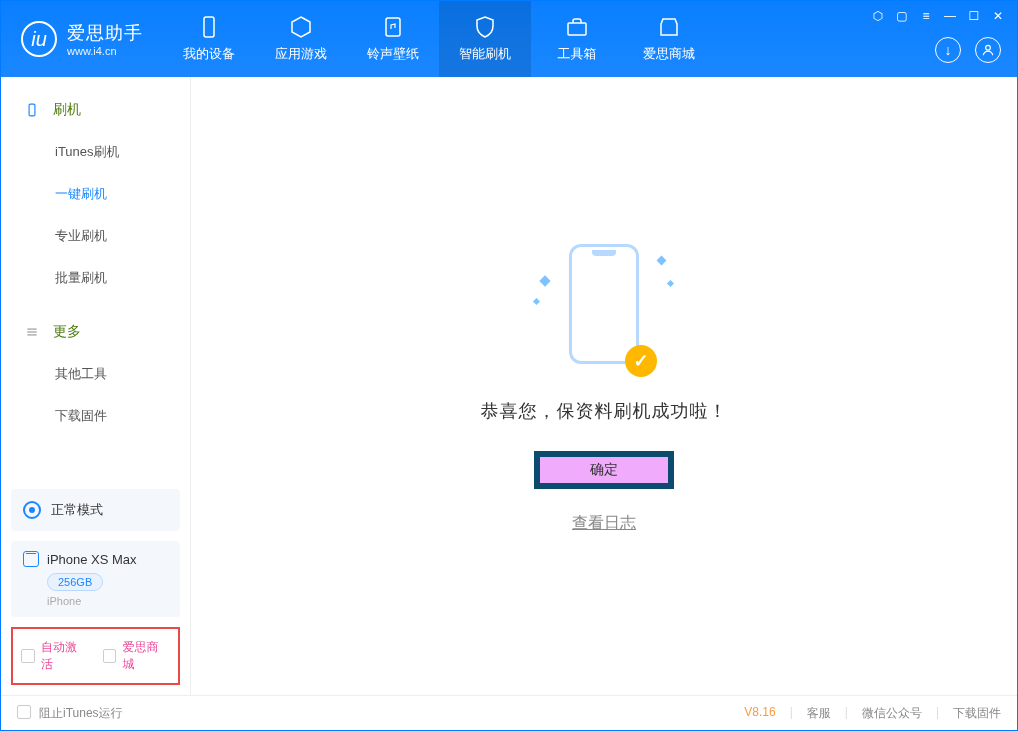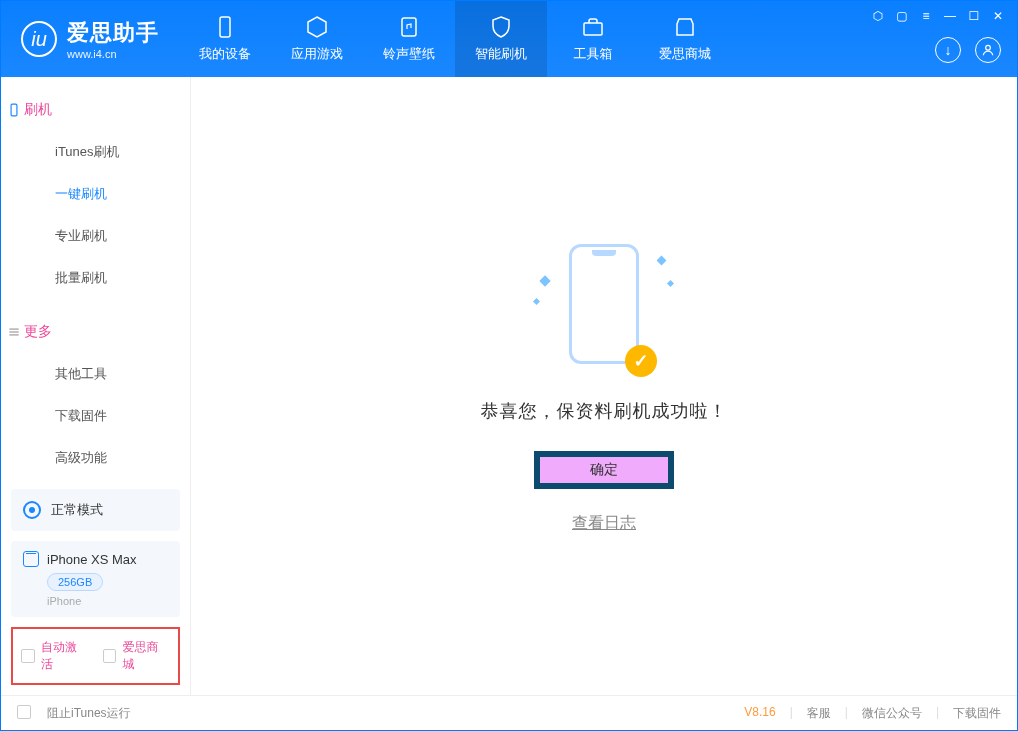--- a/index.html
+++ b/index.html
@@ -1,35 +1,35 @@
 <!DOCTYPE html>
 <html><head>
 <meta charset="utf-8">
 <style>
 *{margin:0;padding:0;box-sizing:border-box;font-family:"Microsoft YaHei","PingFang SC",sans-serif}
 body{background:#fff;width:1018px;height:731px;overflow:hidden;border:1px solid #007aff}
 .header{height:76px;background:linear-gradient(to bottom,#0a7fff,#1a87ff);display:flex;align-items:center;color:#fff;position:relative}
 .logo{display:flex;align-items:center;padding:0 20px;gap:10px}
 .logo-icon{width:36px;height:36px;border:2.5px solid #fff;border-radius:50%;display:flex;align-items:center;justify-content:center;font-size:20px;font-weight:normal;font-style:italic}
 .logo-text{display:flex;flex-direction:column}
-.logo-title{font-size:22px;font-weight:700;letter-spacing:1px}
+.logo-title{font-size:18px;font-weight:400;letter-spacing:1px}
 .logo-sub{font-size:11px;opacity:.9}
 .tabs{display:flex;height:100%}
 .tab{width:92px;display:flex;flex-direction:column;align-items:center;justify-content:center;gap:6px;cursor:pointer;font-size:13px}
 .tab.active{background:rgba(0,0,0,.12)}
 .tab-icon{width:24px;height:24px;display:flex;align-items:center;justify-content:center}
 .tab-icon svg{width:24px;height:24px;fill:#fff}
 .header-right{position:absolute;right:12px;top:8px;display:flex;gap:10px;align-items:center}
 .win-btn{width:14px;height:14px;cursor:pointer;display:flex;align-items:center;justify-content:center;color:#fff;font-size:12px}
 .header-circles{position:absolute;right:16px;bottom:14px;display:flex;gap:14px}
 .circle-btn{width:26px;height:26px;border:1.5px solid #fff;border-radius:50%;display:flex;align-items:center;justify-content:center;cursor:pointer;color:#fff;font-size:14px}
 .body{display:flex;height:618px}
 .sidebar{width:190px;border-right:1px solid #eee;display:flex;flex-direction:column;position:relative}
 .side-section{padding-top:12px}
-.side-head{display:flex;align-items:center;gap:3px;padding:12px 6px;font-size:14px;color:#ec4899;font-weight:500}
+.side-head{display:flex;align-items:center;gap:14px;padding:12px 24px;font-size:14px;color:#4d7c0f;font-weight:500}
 .side-head svg{width:14px;height:14px}
 .side-item{padding:12px 18px 12px 54px;font-size:13px;color:#555;cursor:pointer}
 .side-item.active{color:#1a87ff}
 .side-bottom{margin-top:auto;padding:10px}
 .mode-card{background:#f4f8fc;border-radius:4px;padding:12px;margin-bottom:10px;display:flex;align-items:center;gap:10px;font-size:13px;color:#333}
 .mode-icon{width:18px;height:18px;border:2px solid #1a87ff;border-radius:50%;position:relative;display:flex;align-items:center;justify-content:center}
 .mode-icon::before{content:"";width:6px;height:6px;background:#1a87ff;border-radius:50%}
 .device-card{background:#f4f8fc;border-radius:4px;padding:10px 12px}
 .device-row{display:flex;align-items:center;gap:8px;font-size:13px;font-weight:500;color:#333}
 .device-icon{width:16px;height:16px;border:1.5px solid #1a87ff;border-radius:3px;position:relative}
@@ -46,21 +46,21 @@
 .phone-check{position:absolute;right:-8px;bottom:-8px;width:32px;height:32px;background:#ffb800;border-radius:50%;display:flex;align-items:center;justify-content:center;color:#fff;font-size:18px;font-weight:bold}
 .sparkle{position:absolute;background:#7cc3ff;transform:rotate(45deg)}
 .sp1{width:8px;height:8px;left:-18px;top:38px}
 .sp2{width:5px;height:5px;left:-25px;top:60px}
 .sp3{width:7px;height:7px;right:-16px;top:18px}
 .sp4{width:5px;height:5px;right:-24px;top:42px}
 .success-text{font-size:18px;color:#333;margin-top:10px;letter-spacing:1px}
 .ok-btn{width:140px;height:38px;border:6px solid #0c4a6e;background:#f0abfc;font-size:14px;color:#333;cursor:pointer;margin-top:8px}
 .log-link{font-size:16px;color:#888;cursor:pointer;margin-top:4px;text-decoration:underline}
 .footer{height:36px;border-top:1px solid #eee;display:flex;align-items:center;padding:0 16px;font-size:12px;color:#888}
-.footer-left{display:flex;gap:16px}
+.footer-left{display:flex;gap:8px}
 .footer-right{margin-left:auto;display:flex;align-items:flex-start;gap:14px}
 .footer-link{cursor:pointer;color:#888}
 .footer-sep{color:#ddd}
 .version{color:#ff9a3c}
 </style>
 </head>
 <body>
 
 <div class="header">
   <div class="logo">
@@ -159,21 +159,20 @@
       <div class="side-head">
           <svg viewBox="0 0 24 24" stroke="#999" stroke-width="2">
             <line x1="4" y1="7" x2="20" y2="7"></line>
             <line x1="4" y1="12" x2="20" y2="12"></line>
             <line x1="4" y1="17" x2="20" y2="17"></line>
           </svg>
           <span>更多</span>
         </div>
       <div class="side-item">其他工具</div>
       <div class="side-item">下载固件</div>
-      <div class="side-item">高级功能</div>
     </div>
     <div class="side-bottom">
       <div class="mode-card">
         <div class="mode-icon"></div>
         <span>正常模式</span>
       </div>
       <div class="device-card">
         <div class="device-row">
             <div class="device-icon"></div>
             <span>iPhone XS Max</span>

